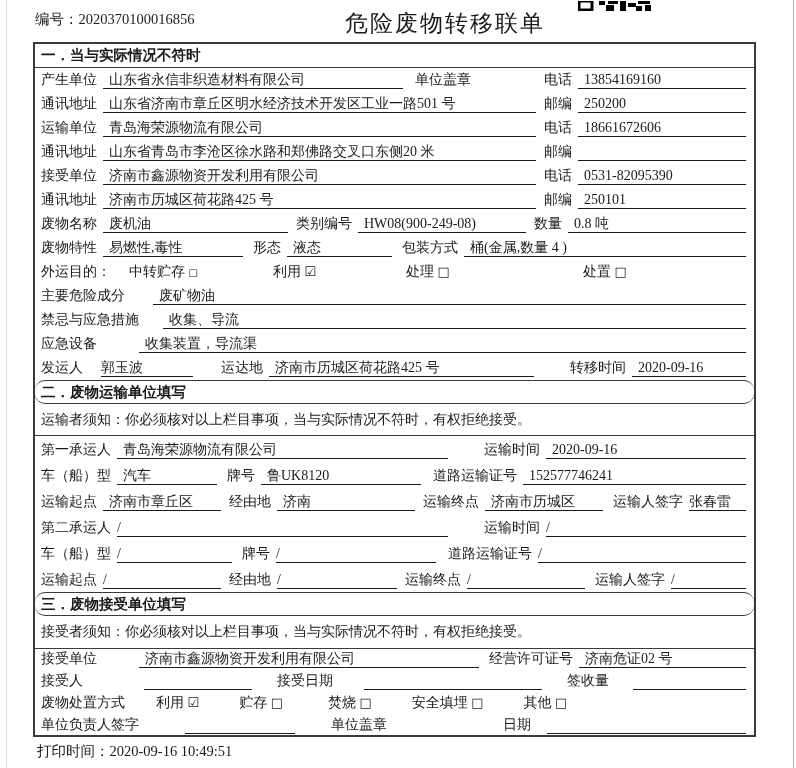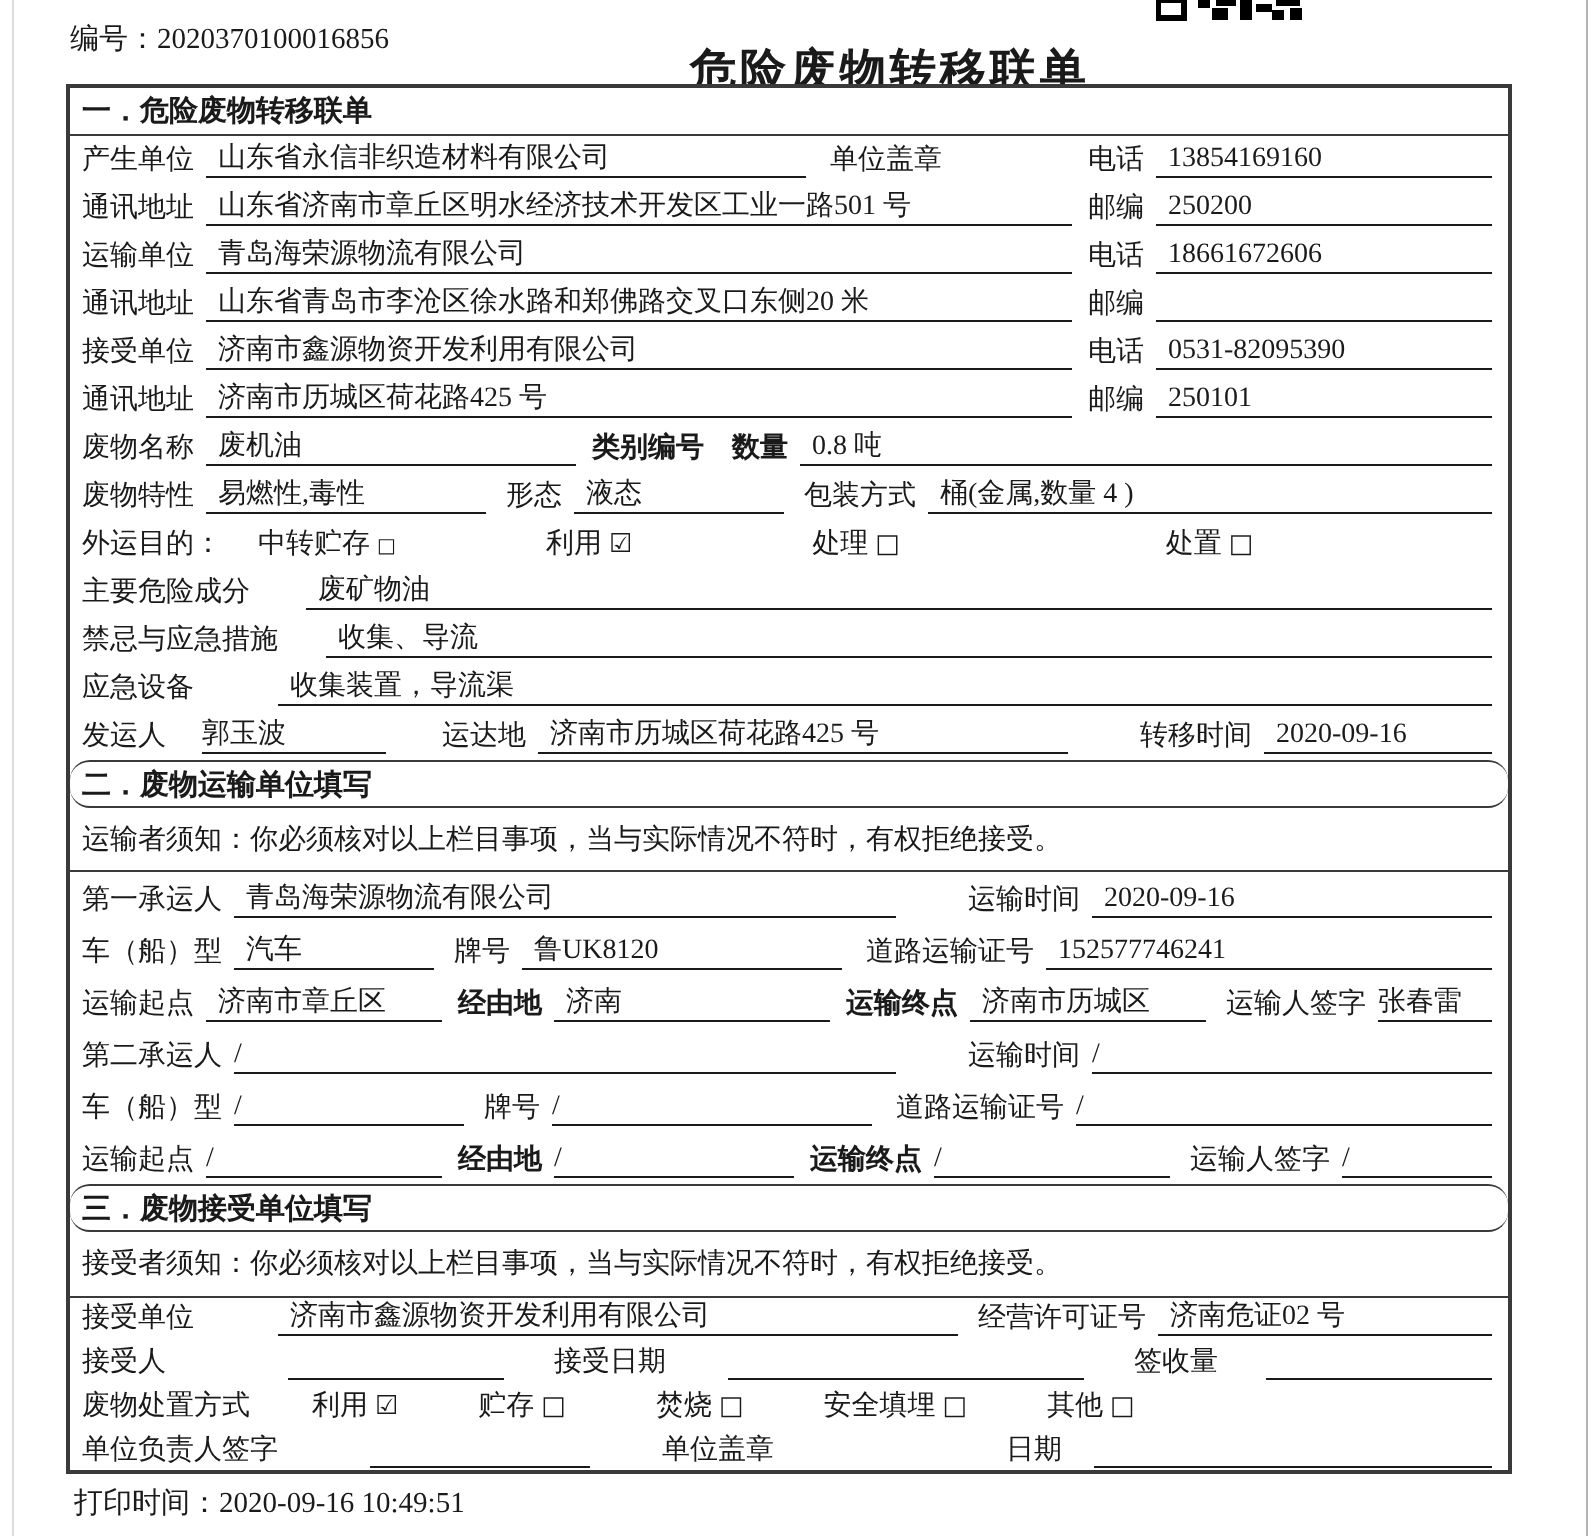--- a/index.html
+++ b/index.html
@@ -8,23 +8,23 @@
     background:#ffffff;color:#1a1a1a;
     font-family:"Liberation Serif","DejaVu Serif",serif;
     font-size:14px;
   }
   .page-edge-left{position:absolute;left:6px;top:0;width:1px;height:768px;background:#dcdcdc;}
   .page-edge-right{position:absolute;left:793px;top:0;width:1px;height:768px;background:#b4b4b4;}
 
   .hdr{position:relative;height:42px;}
   .serial{position:absolute;left:35px;top:10px;font-size:14.5px;white-space:nowrap;}
   .doc-title{
-    position:absolute;top:20px;left:50%;
+    position:absolute;top:8px;left:50%;
     transform:translateX(calc(-50% + 47px));
-    font-size:23px;font-weight:bold;letter-spacing:2px;white-space:nowrap;
+    font-size:23px;font-weight:normal;letter-spacing:2px;white-space:nowrap;
   }
   .qr-frag{position:absolute;left:578px;top:0;width:74px;height:11px;overflow:hidden;}
 
   .form-table{
     position:absolute;left:33px;top:42px;width:723px;height:695px;
     border:2px solid #3a3a3a;box-sizing:border-box;background:#fff;
   }
   .sec-head{
     height:24px;box-sizing:border-box;display:flex;align-items:center;
     padding:0 6px;font-weight:bold;font-size:14.5px;
@@ -44,21 +44,21 @@
   .uv{
     border-bottom:1px solid #1a1a1a;box-sizing:border-box;
     padding:0 2px 0 6px;white-space:nowrap;overflow:hidden;line-height:17px;
   }
   .fx{flex:1;}
   .ct{padding:0;}
   .sp{flex:1;}
   .opt{white-space:nowrap;}
   .cb{font-family:"DejaVu Sans",sans-serif;font-size:13px;}
   .cb-sm{font-size:10px;}
-  .ml8{margin-left:8px;font-weight:bold;} .ml10{margin-left:10px;} .ml12{margin-left:12px;}
+  .ml8{margin-left:8px;} .ml10{margin-left:10px;} .ml12{margin-left:12px;}
   .ml18{margin-left:18px;} .ml20{margin-left:36px;} .ml22{margin-left:22px;}
   .ml25{margin-left:25px;} .ml28{margin-left:28px;} .ml40{margin-left:40px;}
   .ml45{margin-left:45px;} .ml55{margin-left:55px;} .ml75{margin-left:75px;}
   .ml90{margin-left:90px;} .ml110{margin-left:110px;margin-top:12px;} .ml133{margin-left:133px;}
   .footer{position:absolute;left:37px;top:742px;font-size:14.5px;white-space:nowrap;}
 </style>
 </head>
 <body>
 
 <div class="page-edge-left"></div>
@@ -77,21 +77,21 @@
       <rect x="50" y="2" width="8" height="4" fill="#000"></rect>
       <rect x="60" y="0" width="12" height="3" fill="#000"></rect>
       <rect x="58" y="5" width="6" height="5" fill="#000"></rect>
       <rect x="67" y="4" width="6" height="6" fill="#000"></rect>
     </svg>
   </div>
 </div>
 
 <div class="form-table">
 
-  <div class="sec-head">一．危险废物转移联单</div>
+  <div class="sec-head">一．当与实际情况不符时</div>
 
   <div class="row r24">
     <span class="lb">产生单位</span>
     <span class="uv" style="width:300px">山东省永信非织造材料有限公司</span>
     <span class="lb ml12">单位盖章</span>
     <span class="sp"></span>
     <span class="lb">电话</span>
     <span class="uv" style="width:168px">13854169160</span>
   </div>
 
@@ -127,20 +127,21 @@
     <span class="lb">通讯地址</span>
     <span class="uv fx" style="margin-right:8px">济南市历城区荷花路425 号</span>
     <span class="lb">邮编</span>
     <span class="uv" style="width:168px">250101</span>
   </div>
 
   <div class="row r24">
     <span class="lb">废物名称</span>
     <span class="uv" style="width:185px">废机油</span>
     <span class="lb ml8">类别编号</span>
+    <span class="uv" style="width:168px">HW08(900-249-08)</span>
     <span class="lb ml8">数量</span>
     <span class="uv fx">0.8 吨</span>
   </div>
 
   <div class="row r24">
     <span class="lb">废物特性</span>
     <span class="uv" style="width:140px">易燃性,毒性</span>
     <span class="lb ml10">形态</span>
     <span class="uv" style="width:105px">液态</span>
     <span class="lb ml10">包装方式</span>

